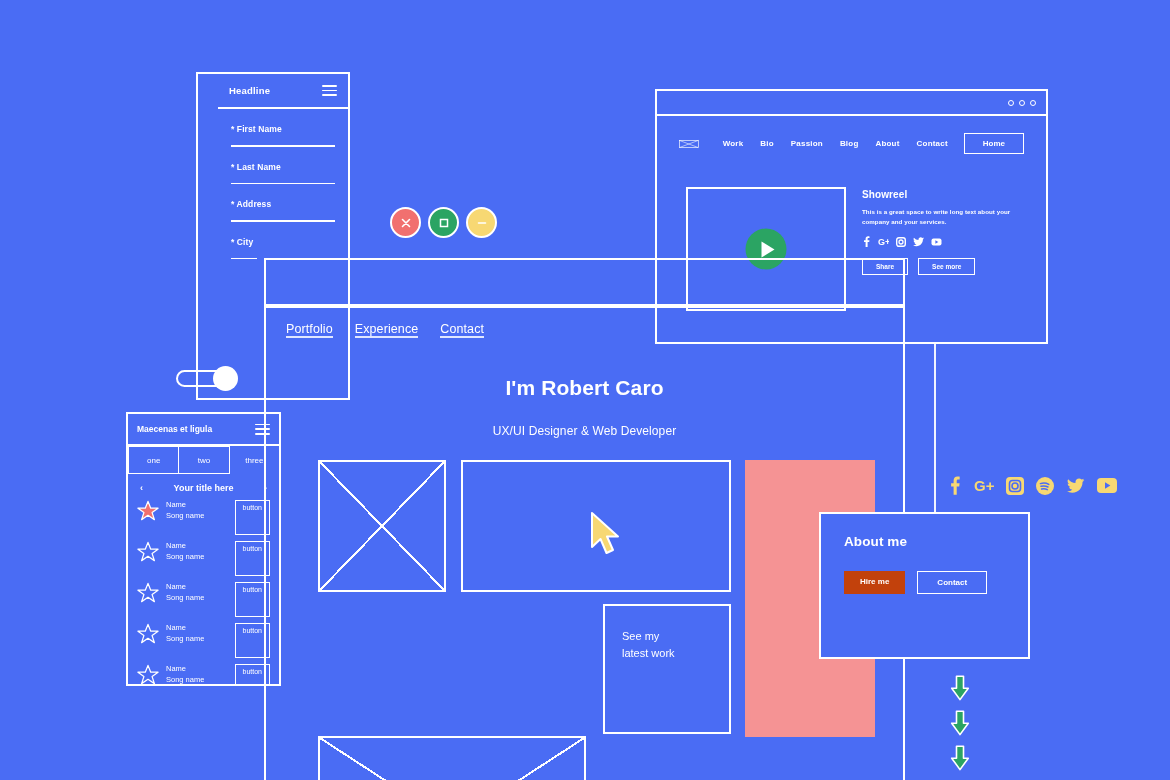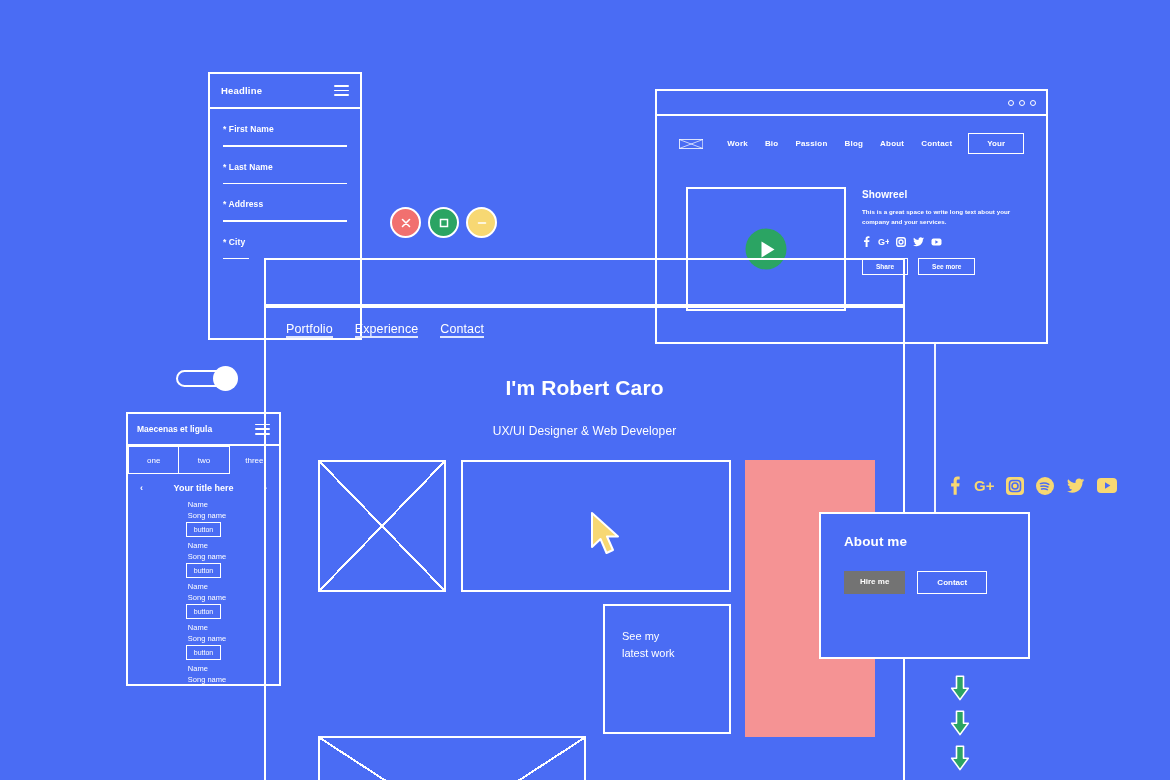--- a/index.html
+++ b/index.html
@@ -20,21 +20,21 @@
   .cross{position:relative;overflow:hidden;}
   .cross:before,.cross:after{
     content:"";position:absolute;left:0;top:0;width:100%;height:100%;
     background:linear-gradient(to bottom right, transparent calc(50% - 1px), #ffffff calc(50% - 1px), #ffffff calc(50% + 1px), transparent calc(50% + 1px));
   }
   .cross:after{
     background:linear-gradient(to bottom left, transparent calc(50% - 1px), #ffffff calc(50% - 1px), #ffffff calc(50% + 1px), transparent calc(50% + 1px));
   }
 
   
-  #form-card{left:208px;top:72px;width:154px;height:268px;}
+  #form-card{left:196px;top:72px;width:154px;height:328px;padding-left:20px;}
   #form-card .hdr{height:33px;border-bottom:2px solid #fff;display:flex;align-items:center;padding:0 11px;justify-content:space-between;}
   #form-card .hdr .t{font-size:9.5px;font-weight:700;letter-spacing:.2px;}
   .burger{width:15px;height:11px;display:flex;flex-direction:column;justify-content:space-between;}
   .burger i{display:block;height:1.6px;background:#fff;border-radius:1px;}
   .fld{padding:0 13px;margin-top:15px;}
   .fld .lab{font-size:8.5px;font-weight:600;letter-spacing:.1px;}
   .fld .line{margin-top:11px;height:1.6px;background:#fff;}
 
   
   .tl{width:27px;height:27px;border-radius:50%;border:2px solid #fff;display:flex;align-items:center;justify-content:center;}
@@ -78,30 +78,30 @@
   #songs{left:126px;top:412px;width:155px;height:274px;overflow:hidden;}
   #songs .hdr{height:30px;border-bottom:2px solid #fff;display:flex;align-items:center;justify-content:space-between;padding:0 9px;}
   #songs .hdr .t{font-size:8.5px;font-weight:600;}
   .seg{display:flex;height:28px;}
   .seg div{flex:1;border:1.5px solid #fff;border-left:none;display:flex;align-items:center;justify-content:center;font-size:8px;}
   .seg div:first-child{border-left:1.5px solid #fff;}
   .seg div:last-child{border-right:none;border-top:none;border-bottom:none;}
   .carousel{display:flex;align-items:center;justify-content:space-between;padding:9px 12px 4px 12px;}
   .carousel .ttl{font-size:9px;font-weight:700;}
   .carousel .ar{font-size:9px;font-weight:700;}
-  .song{display:flex;align-items:center;padding:3px 9px 3px 9px;height:35px;flex-direction:column;}
+  .song{display:flex;padding:3px 9px 3px 9px;height:35px;}
   .song .nm{margin-left:7px;font-size:7.5px;line-height:1.45;flex:1;}
   .song .btn{border:1.5px solid #fff;font-size:7px;padding:3px 7px;}
 
   
   #about{left:819px;top:512px;width:211px;height:147px;border:2px solid #fff;box-sizing:border-box;background:#4a6cf4;padding:20px 23px;}
   #about h3{margin:0;font-size:13.5px;font-weight:700;letter-spacing:.1px;}
   #about p{margin:11px 0 0 0;font-size:8px;font-weight:700;line-height:1.7;}
   #about .acts{display:flex;gap:12px;margin-top:22px;}
-  #about .hire{background:#737373;font-size:8px;font-weight:700;padding:6px 16px;}
+  #about .hire{background:#c2410c;font-size:8px;font-weight:700;padding:6px 16px;}
   #about .cont{border:1.5px solid #fff;font-size:8px;font-weight:700;padding:6px 19px;}
 
   
   .vline{background:#f0f3ff;width:1.5px;}
   .ylw{fill:#f7d873;}
   .arrow-dn{width:22px;height:26px;}
   .see-work{position:absolute;left:603px;top:604px;width:128px;height:130px;border:2px solid #fff;box-sizing:border-box;font-size:11px;line-height:1.55;padding:22px 17px;}
   .pinkbox{position:absolute;left:745px;top:460px;width:130px;height:277px;background:#f59394;}
 </style>
 </head>
@@ -170,21 +170,21 @@
       <path d="M0.75 0.75 L44.25 17.25 M44.25 0.75 L0.75 17.25" stroke="#fff" stroke-width="1.3" fill="none"></path>
     </svg>
     <nav class="navlinks">
       <a href="#">Work</a>
       <a href="#">Bio</a>
       <a href="#">Passion</a>
       <a href="#">Blog</a>
       <a href="#">About</a>
       <a href="#">Contact</a>
     </nav>
-    <span class="homebtn">Your</span>
+    <span class="homebtn">Home</span>
   </div>
 
   <div class="videobox">
     <div class="playcircle">
       <span class="playtri"></span>
     </div>
   </div>
 
   <div class="showreel">
     <h4>Showreel</h4>

